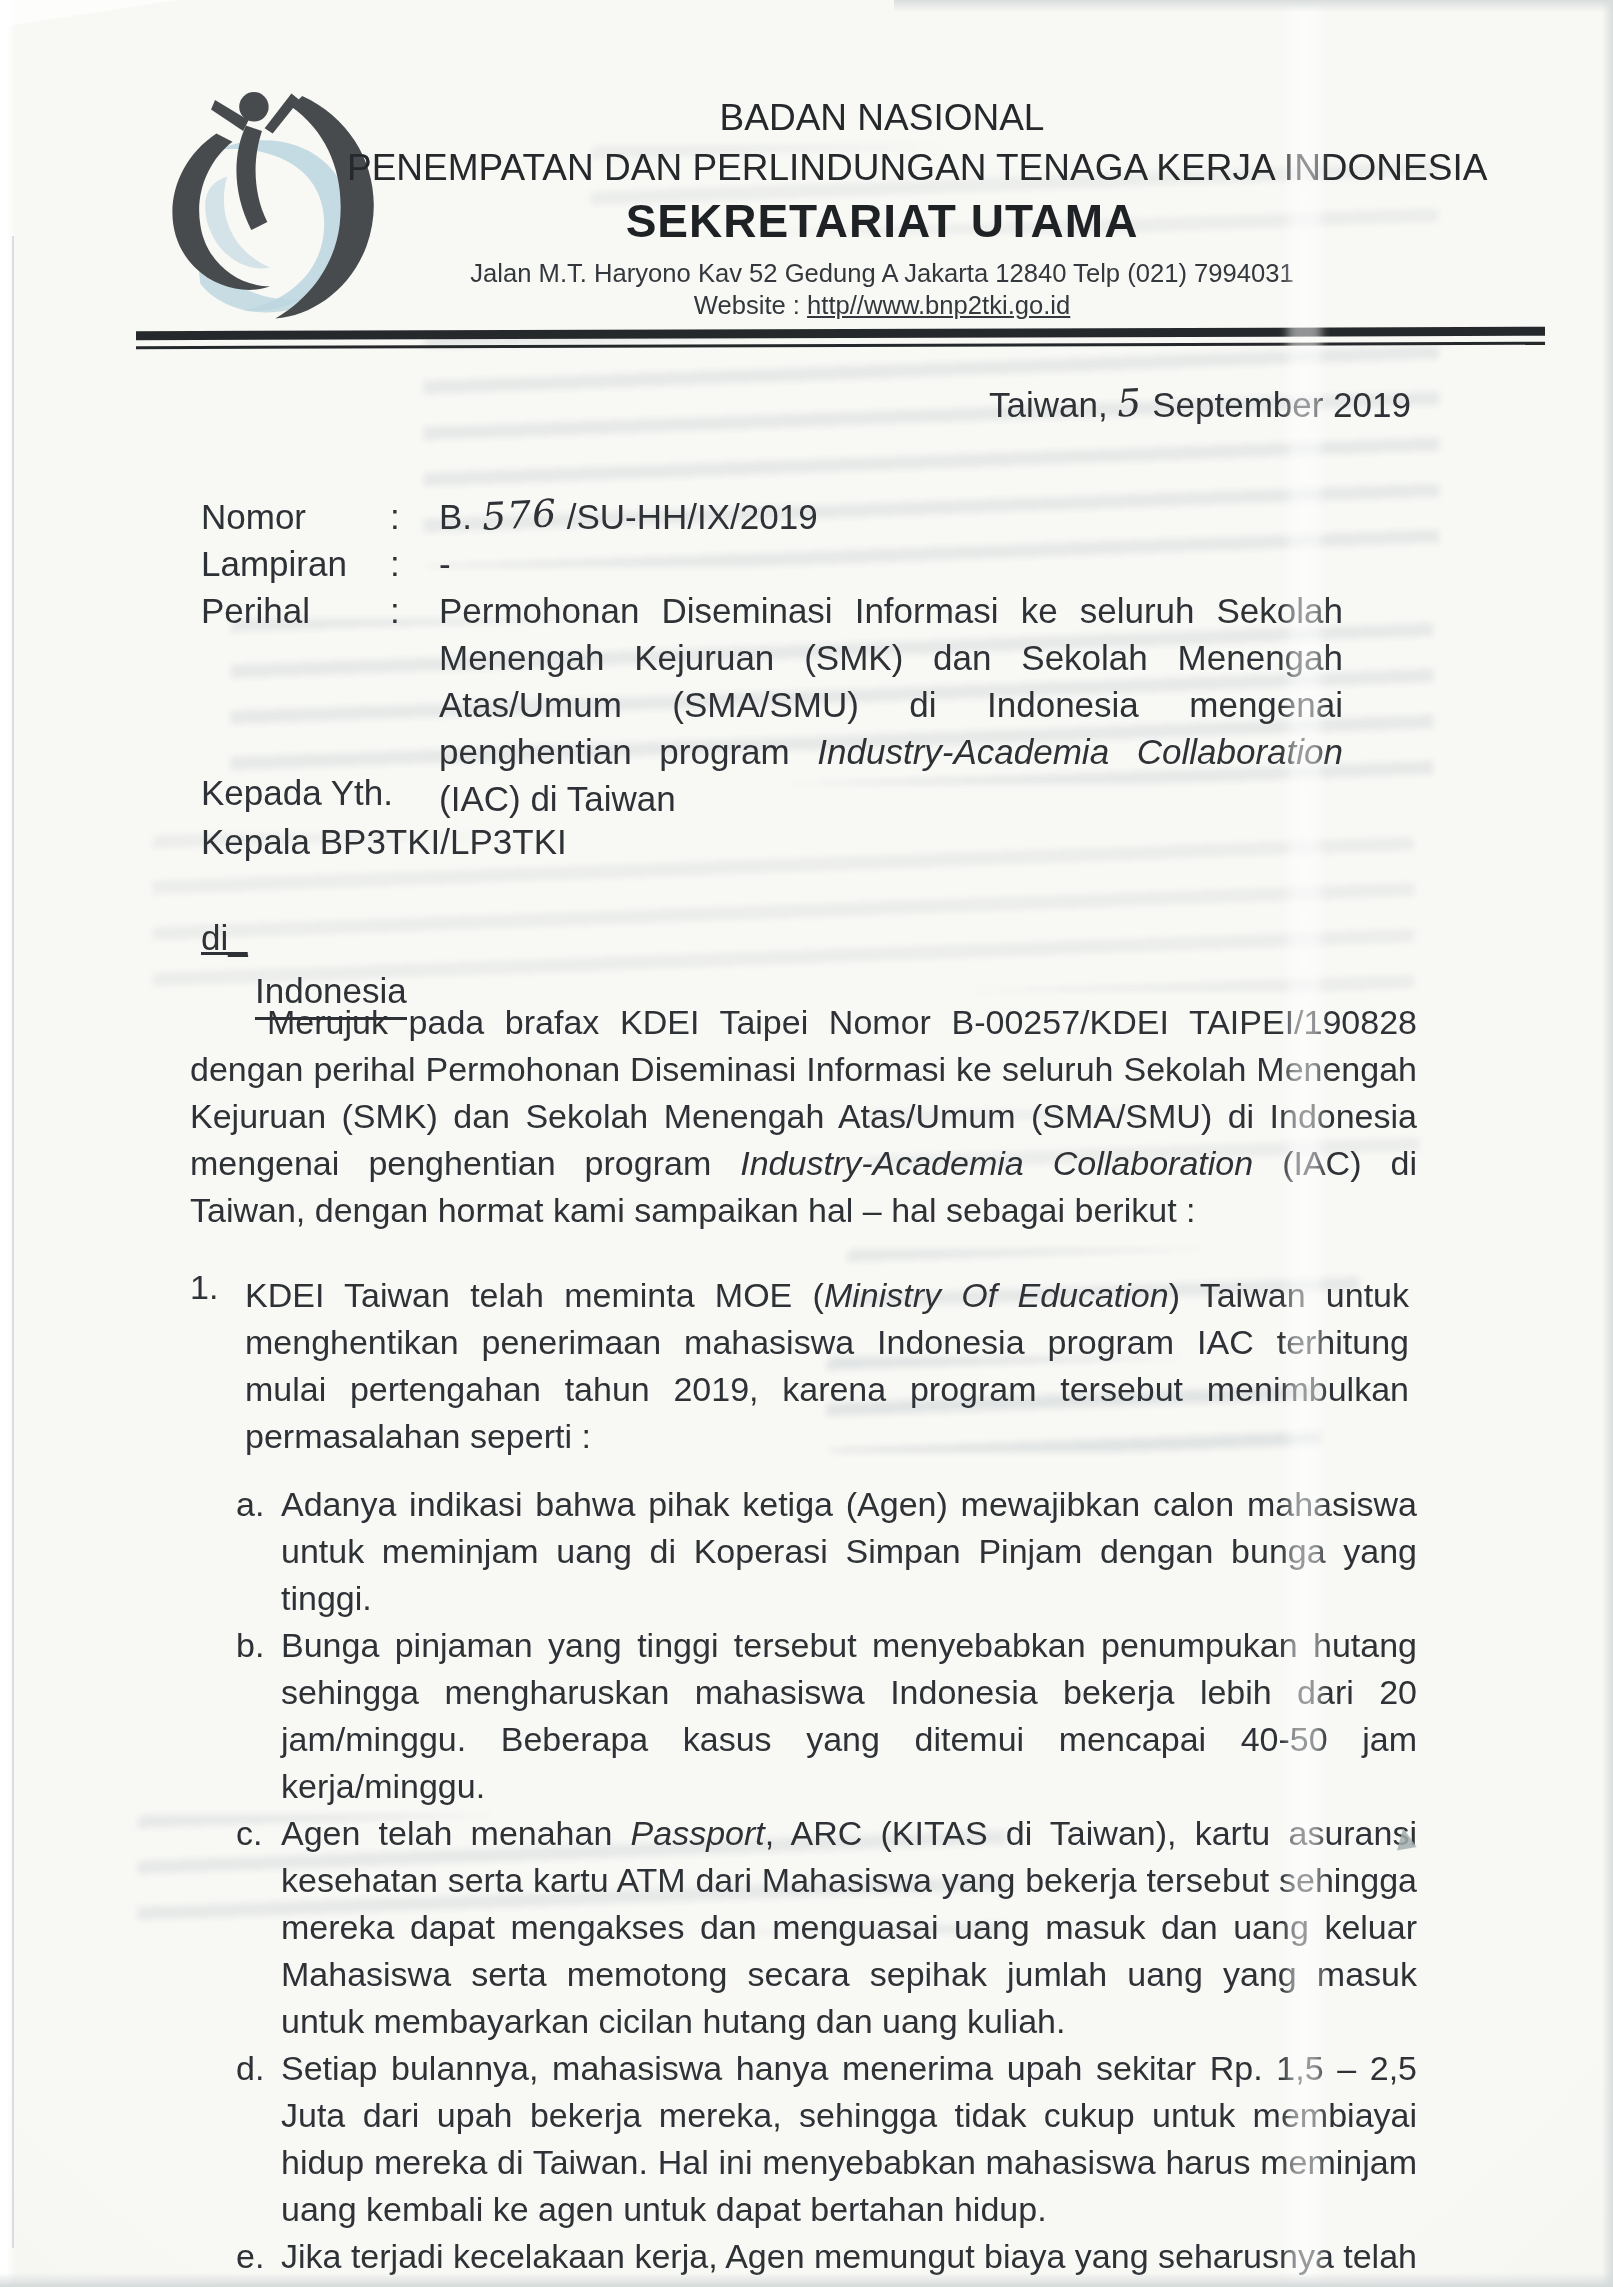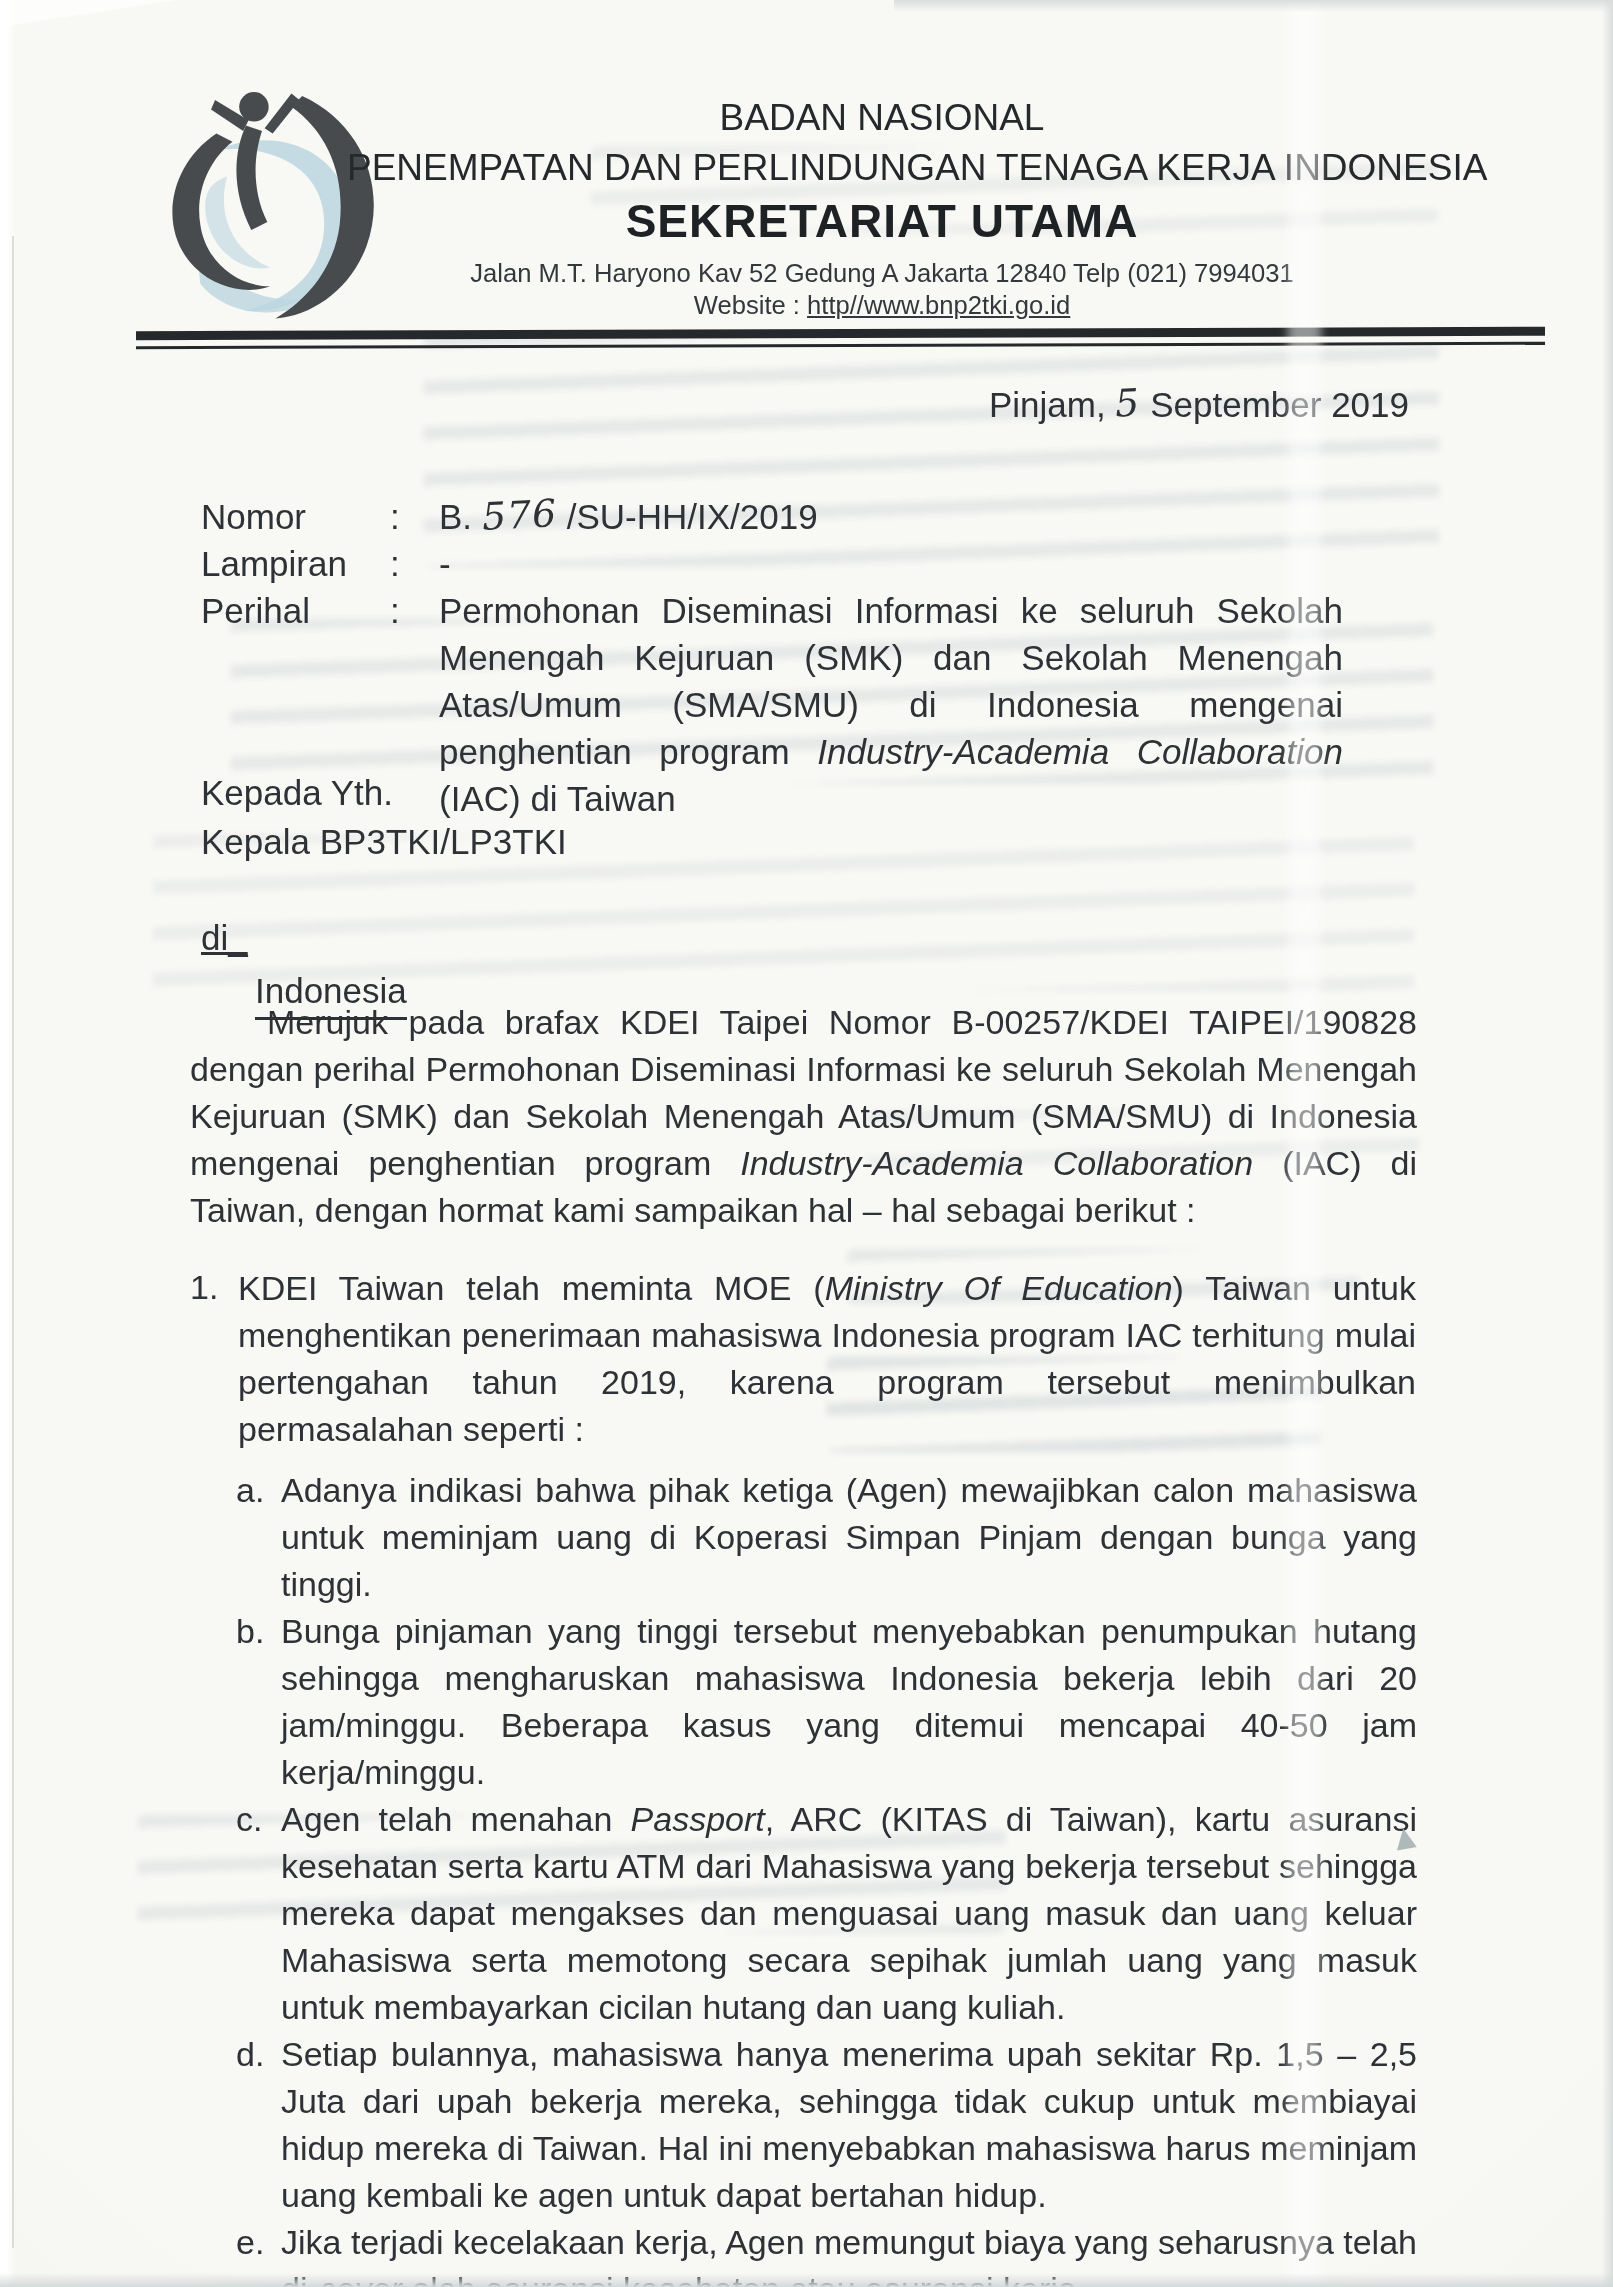--- a/index.html
+++ b/index.html
@@ -59,21 +59,21 @@
   .meta .val{text-align:justify;}
   .recipient{position:absolute;left:201px;top:768px;font-size:35px;line-height:49px;}
   .recipient .di{margin-top:47px;text-decoration:underline;}
   .recipient .place{display:inline-block;margin-left:54px;margin-top:3.9px;
     border-bottom:3px solid #2e3236;padding-bottom:2px;}
   .bodyflow{position:absolute;left:190px;top:999px;width:1227px;
     font-size:34px;line-height:47px;text-align:justify;}
   .opening{margin:0;text-indent:77px;}
   .item{display:grid;grid-template-columns:47px 1fr;margin-top:29.6px;}
   .item .num{text-align:left;}
-  .item p{margin:1px;}
+  .item p{margin:8px;}
   .sublist{margin:13.8px 0 0 46px;}
   .subitem{display:grid;grid-template-columns:45px 1fr;}
   .subitem p{margin:0;}
   
   .seg-i{font-style:italic;}
   .seg-h{font-family:"DejaVu Serif", serif;font-style:italic;display:inline-block;
     transform:rotate(-3deg) translateY(-1px);font-size:1.08em;letter-spacing:1px;}
 </style>
 </head>
 <body>
@@ -107,21 +107,21 @@
     <div class="lh3">SEKRETARIAT UTAMA</div>
     <div class="lh4">Jalan M.T. Haryono Kav 52 Gedung A Jakarta 12840 Telp (021) 7994031</div>
     <div class="lh5"><span>Website : </span><span class="url">http//www.bnp2tki.go.id</span></div>
   </div>
 
   <div class="rule">
     <div class="rule-thick"></div>
     <div class="rule-thin"></div>
   </div>
 
-  <div class="dateline"><span>Pinjam,  </span><span class="seg-h">5</span><span> September 2019</span></div>
+  <div class="dateline"><span>Taiwan,  </span><span class="seg-h">5</span><span> September 2019</span></div>
 
   <div class="meta">
     <div class="lbl">Nomor</div>
     <div class="sep">:</div>
     <div class="val"><span>B. </span><span class="seg-h">576</span><span> /SU-HH/IX/2019</span></div>
 
     <div class="lbl">Lampiran</div>
     <div class="sep">:</div>
     <div class="val"><span>-</span></div>
 

